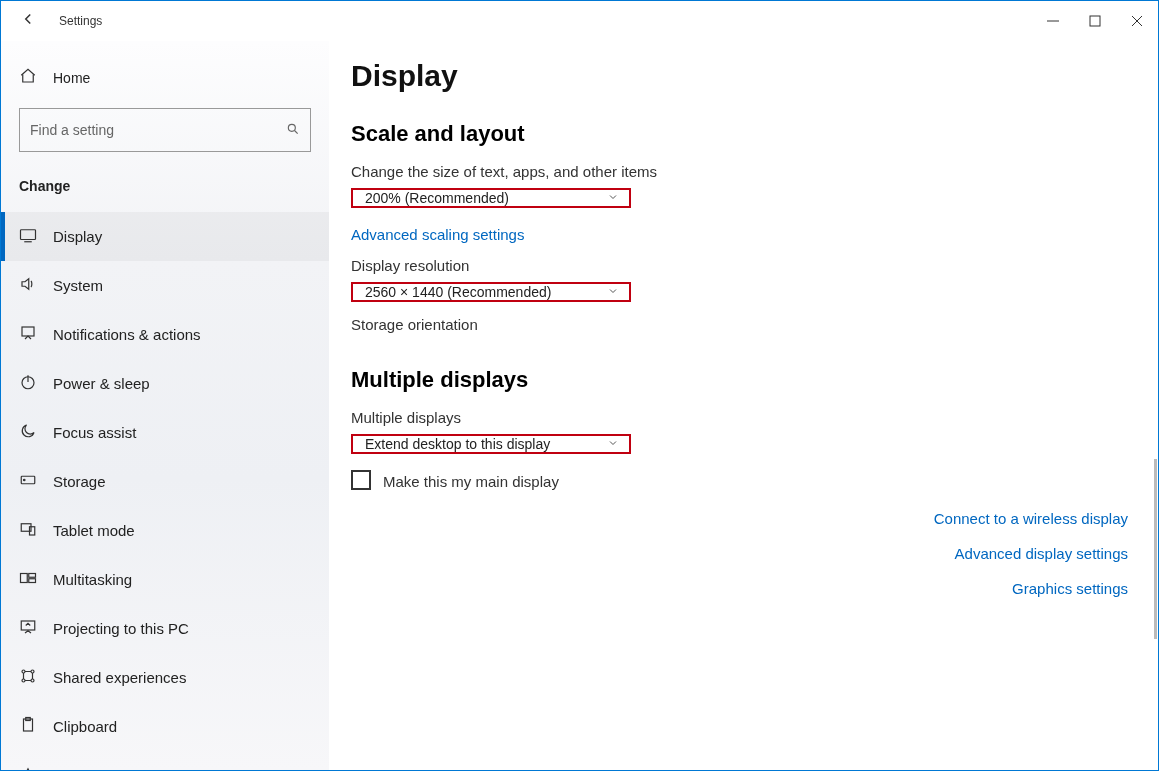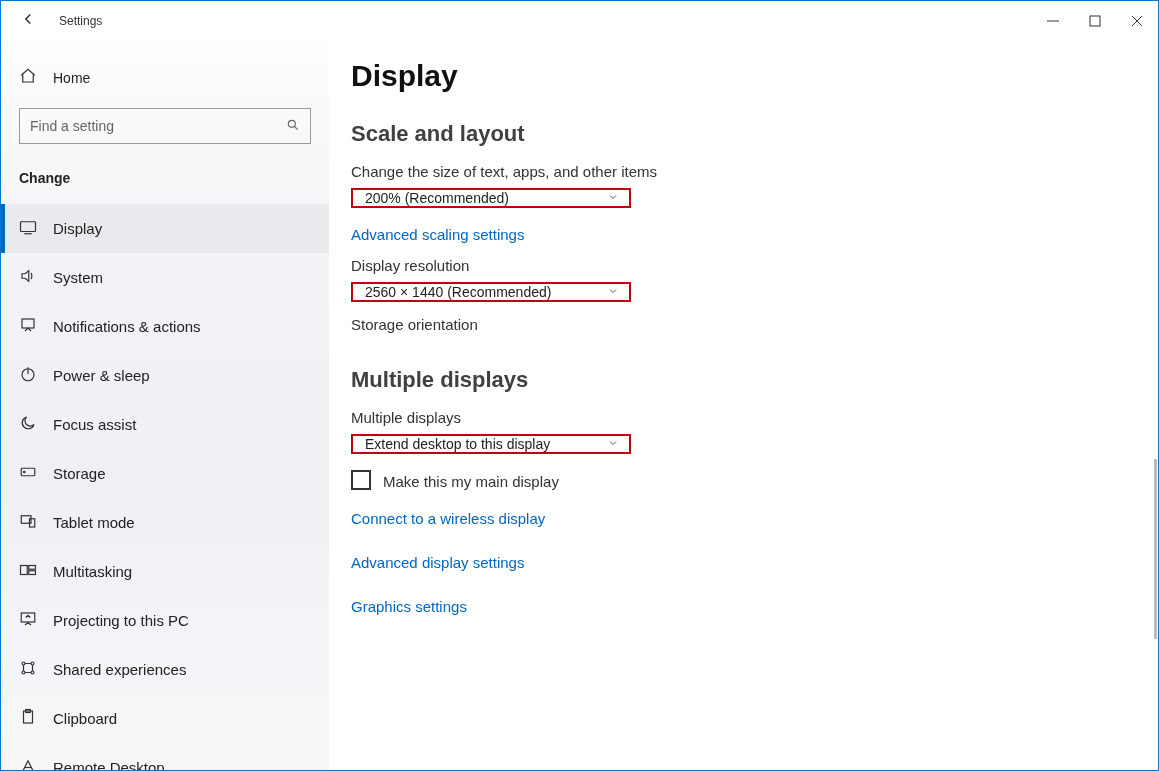--- a/index.html
+++ b/index.html
@@ -13,40 +13,40 @@
   .win-controls { display: flex; gap: 28px; align-items: center; }
   .win-controls span { width: 14px; height: 14px; display:flex; align-items:center; justify-content:center; }
   .win-controls svg { stroke:#333; }
 
   .layout { display:flex; height: calc(100% - 40px); }
 
   
   .sidebar { width: 328px; height:100%; padding: 14px 0 0 0; background: linear-gradient(180deg,#fdfdfe 0%,#f2f3f6 30%, #eef0f4 60%, #f7f7f9 100%); position:relative; }
   .home-row { display:flex; align-items:center; gap: 16px; padding: 12px 18px; font-size:14px; color:#222; cursor:pointer;}
   .home-row svg{width:18px;height:18px;}
-  .search-box { margin: 8px 18px 18px 18px; border:1px solid #999; height:36px; display:flex; align-items:center; justify-content:space-between; padding:0 10px; color:#666; font-size:14px;}
+  .search-box { margin: 8px 18px 18px 18px; border:1px solid #999; height:44px; display:flex; align-items:center; justify-content:space-between; padding:0 10px; color:#666; font-size:14px;}
   .search-box svg{width:14px;height:14px;}
   .sidebar-group { padding: 8px 18px 6px 18px; font-size:14px; font-weight:600; color:#222;}
   .nav { list-style:none; margin-top:12px; }
   .nav li { display:flex; align-items:center; gap:16px; padding: 14px 18px 14px 18px; font-size:15px; color:#222; cursor:pointer; position:relative;}
   .nav li.active { background: rgba(0,0,0,0.04); }
   .nav li.active::before { content:""; position:absolute; left:0; top:0; bottom:0; width:4px; background:#0067c0;}
   .nav li svg{width:18px;height:18px;flex:none;stroke:#333;}
 
   
   .main { flex:1; padding: 18px 30px 0 22px; overflow-y:auto; position:relative;}
   h1.page-title { font-size:30px; font-weight:600; color:#111; margin-bottom: 28px; }
-  h2.section { font-size:22px; font-weight:600; color:#404040; margin: 18px 0 16px 0; }
+  h2.section { font-size:22px; font-weight:600; color:#000000; margin: 18px 0 16px 0; }
   .field-label { font-size:15px; color:#333; margin: 14px 0 8px 0; }
   .dropdown { width:280px; height:20px; border:2px solid #c00010; display:flex; align-items:center; justify-content:space-between; padding:0 10px 0 12px; font-size:14px; color:#222; background:#fff; cursor:pointer; margin-bottom:4px;}
   .dropdown svg{width:12px;height:12px;}
   .link { color:#0067c0; font-size:15px; margin: 18px 0 10px 0; cursor:pointer; display:block; }
   .checkbox-row { display:flex; align-items:flex-end; gap:12px; margin-top:16px; font-size:15px; color:#333;}
   .checkbox-row .cb { width:20px; height:20px; border:2px solid #333; }
-  .links-group { margin-top: 20px; display:flex; flex-direction:column; gap:27px;}
+  .links-group { margin-top: 20px; display:flex; flex-direction:column; gap:18px;align-items:flex-end;}
   .links-group a{ color:#0067c0; font-size:15px; cursor:pointer; text-decoration:none;}
 
   
   .scroll-thumb { position:absolute; right:1px; top:418px; width:3px; height:180px; background:#bbb; }
 </style>
 </head>
 <body>
 
 <div class="titlebar">
   <div class="titlebar-left">

